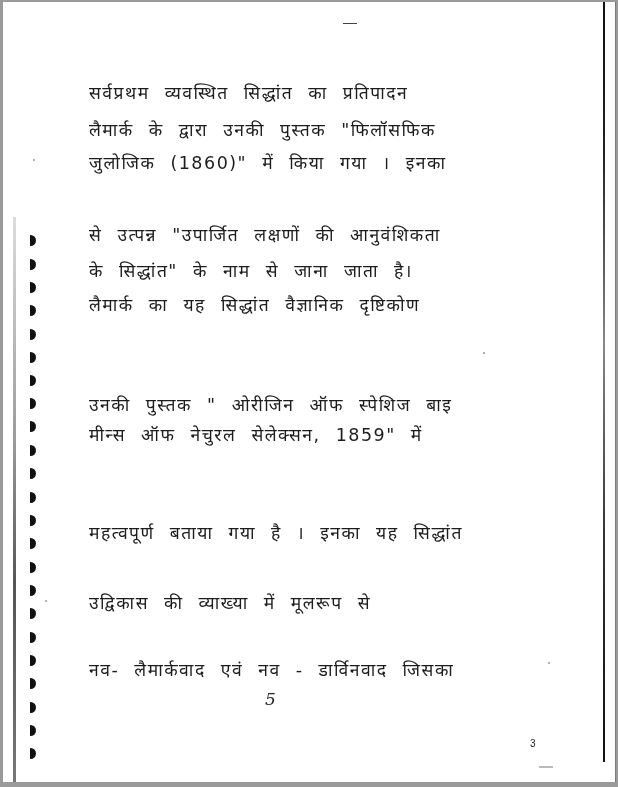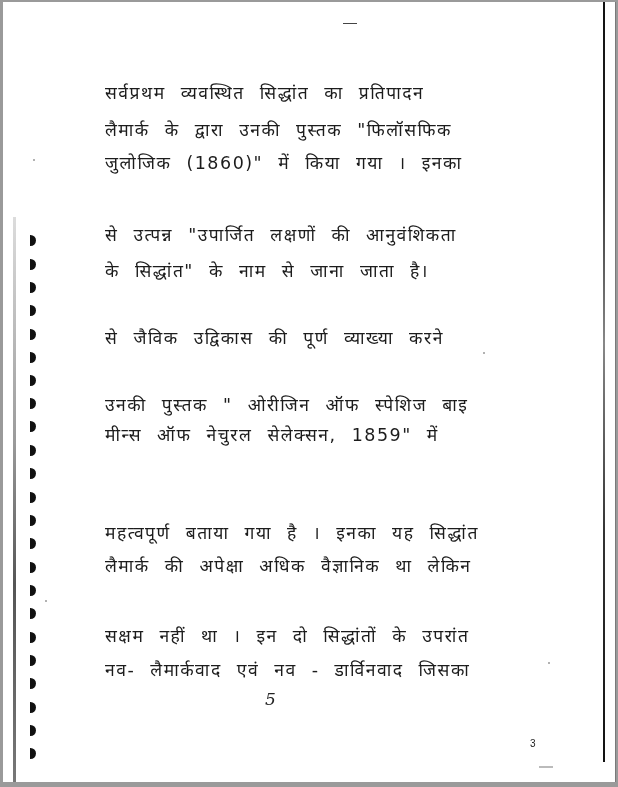--- a/index.html
+++ b/index.html
@@ -38,21 +38,21 @@
       position: absolute; left: 600px; top: 0;
       width: 2px; height: 760px;
       background: linear-gradient(to bottom, #111 0%, #222 20%, #888 45%, #333 70%, #111 100%);
     }
     .top-dash {
       position: absolute; left: 340px; top: 21px;
       width: 14px; height: 1px; background: #444;
     }
     .hw-line {
       position: absolute;
-      left: 102px;
+      left: 86px;
       font-family: "DejaVu Sans", sans-serif;
       font-size: 17.5px;
       color: #1c1c1c;
       letter-spacing: 1.5px;
       word-spacing: 8px;
       white-space: nowrap;
       line-height: 22px;
       text-align: center;
     }
     .page-num-handwritten {
@@ -105,26 +105,25 @@
     <div class="punch" style="top:676px"></div>
     <div class="punch" style="top:700px"></div>
     <div class="punch" style="top:723px"></div>
     <div class="punch" style="top:746px"></div>
 
     <div class="hw-line" style="top:80px">सर्वप्रथम व्यवस्थित सिद्धांत का प्रतिपादन</div>
     <div class="hw-line" style="top:117px">लैमार्क के द्वारा उनकी पुस्तक "फिलॉसफिक</div>
     <div class="hw-line" style="top:150px">जुलोजिक (1860)" में किया गया । इनका</div>
     <div class="hw-line" style="top:222px">से उत्पन्न "उपार्जित लक्षणों की आनुवंशिकता</div>
     <div class="hw-line" style="top:258px">के सिद्धांत" के नाम से जाना जाता है।</div>
-    <div class="hw-line" style="top:325px">से जैविक उद्विकास की पूर्ण व्याख्या करने</div>
+    <div class="hw-line" style="top:292px">लैमार्क का यह सिद्धांत वैज्ञानिक दृष्टिकोण</div>
     <div class="hw-line" style="top:392px">उनकी पुस्तक " ओरीजिन ऑफ स्पेशिज बाइ</div>
     <div class="hw-line" style="top:422px">मीन्स ऑफ नेचुरल सेलेक्सन, 1859" में</div>
     <div class="hw-line" style="top:520px">महत्वपूर्ण बताया गया है । इनका यह सिद्धांत</div>
-    <div class="hw-line" style="top:553px">लैमार्क की अपेक्षा अधिक वैज्ञानिक था लेकिन</div>
-    <div class="hw-line" style="top:623px">सक्षम नहीं था । इन दो सिद्धांतों के उपरांत</div>
+    <div class="hw-line" style="top:590px">उद्विकास की व्याख्या में मूलरूप से</div>
     <div class="hw-line" style="top:657px">नव- लैमार्कवाद एवं नव - डार्विनवाद जिसका</div>
 
     <div class="page-num-handwritten">5</div>
     <div class="page-num-printed">3</div>
     <div class="scribble"></div>
 
     <div class="speck" style="left:30px;top:157px"></div>
     <div class="speck" style="left:42px;top:598px"></div>
     <div class="speck" style="left:480px;top:350px"></div>
     <div class="speck" style="left:545px;top:660px"></div>

